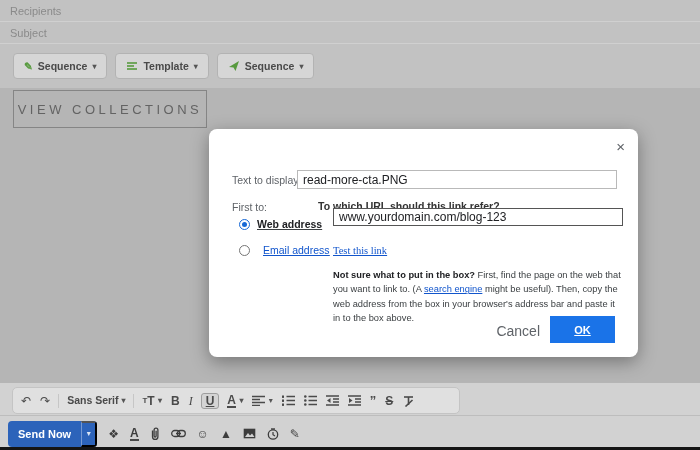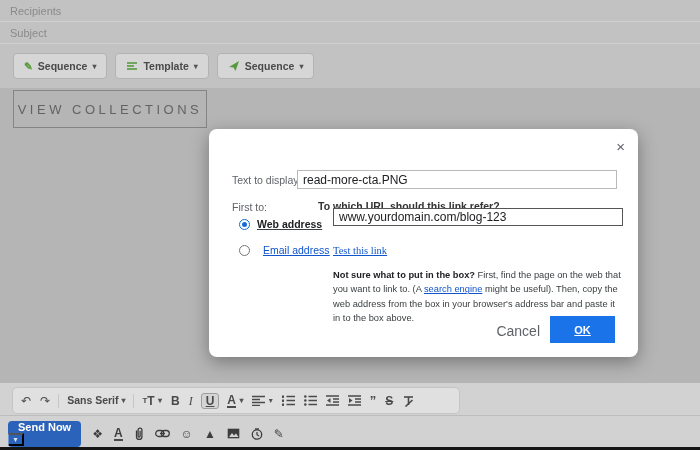--- a/index.html
+++ b/index.html
@@ -36,21 +36,21 @@
   .b { font-weight:bold; } .i { font-style:italic; font-family:"Liberation Serif",serif; }
   .u { text-decoration:underline; }
   .active-box { border:1px solid #9e9e9e; background:#d4d4d4; border-radius:3px; padding:1px 4px; }
   .acolor { border-bottom:2px solid #4a4a4a; line-height:1; }
   .quote { font-weight:bold; font-size:13px; }
   .strike { text-decoration:line-through; }
   .vdiv { width:1px; height:14px; background:#c6c6c6; }
 
   .sendrow { position:absolute; left:8px; top:37px; display:flex; align-items:center; gap:11px; height:27px; }
   .sendbtn { display:inline-flex; height:26px; border-radius:4px; overflow:hidden; cursor:pointer; border:none; padding:0;
-             background:#2c63ba;flex-direction:column; }
+             background:#2c63ba; }
   .sendmain { color:#fff; font-size:11px; font-weight:bold; padding:0 10px; display:flex; align-items:center; font-family:inherit; }
   .sendcaret { width:16px; display:flex; align-items:center; justify-content:center; color:#dce6f5; font-size:8px;
                border-left:1px solid rgba(255,255,255,.35); }
   .sicon { background:none; border:none; color:#3d3d3d; font-size:12px; cursor:pointer; display:inline-flex;
            align-items:center; justify-content:center; font-family:inherit; line-height:1; padding:0; }
   .blackbar { position:absolute; left:0; top:447px; width:700px; height:3px; background:#151515; }
 
   
   .scrim-shadow { position:absolute; left:209px; top:129px; width:429px; height:228px; border-radius:8px;
                   background:#ffffff; box-shadow:0 5px 18px rgba(0,0,0,.35); }

